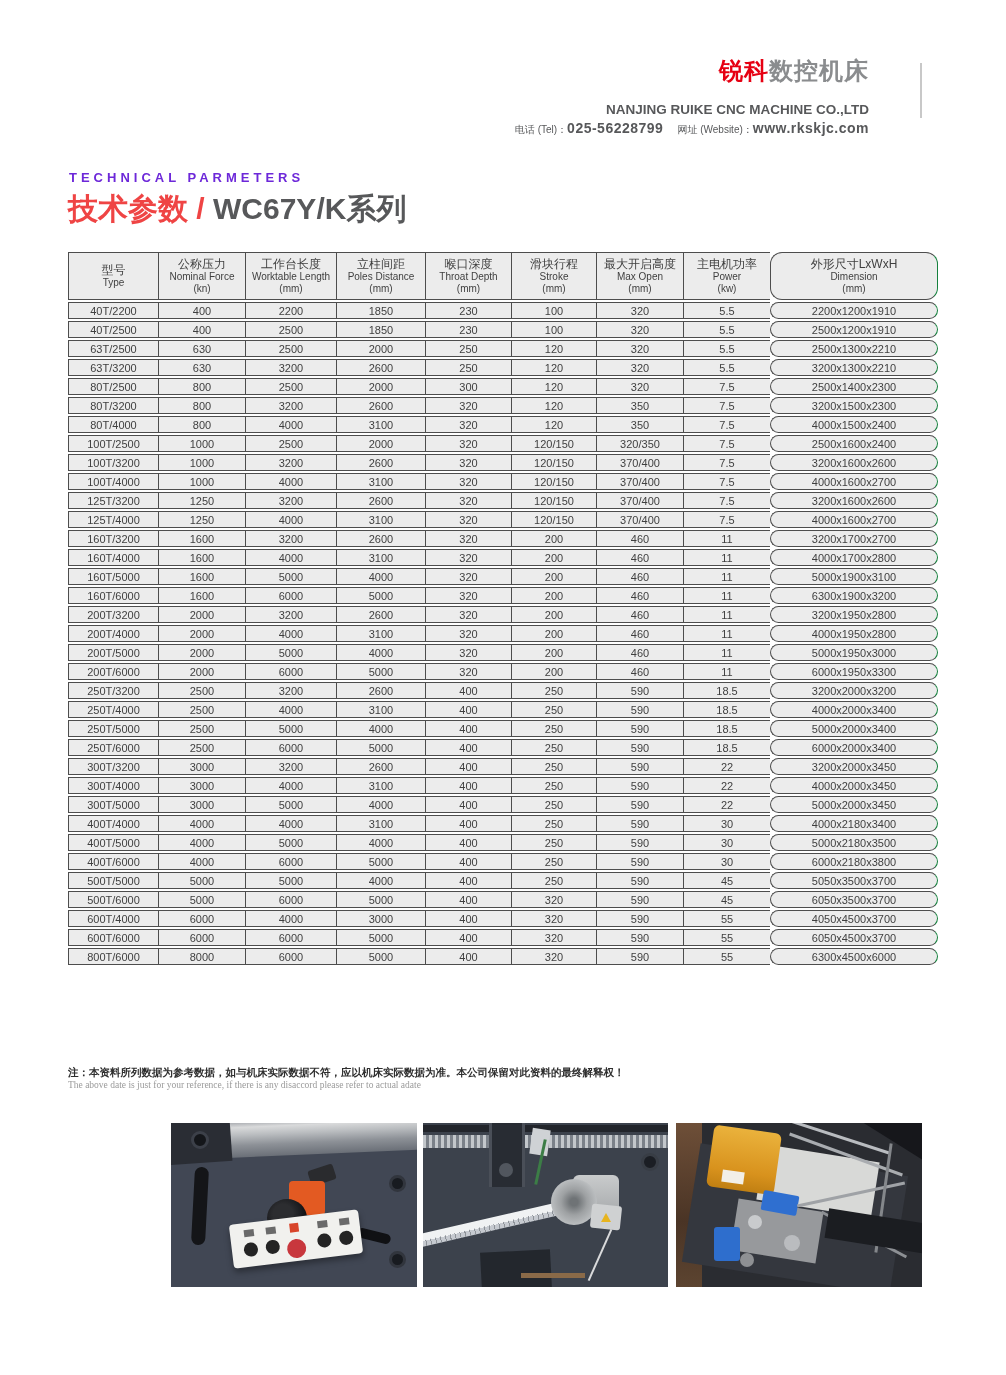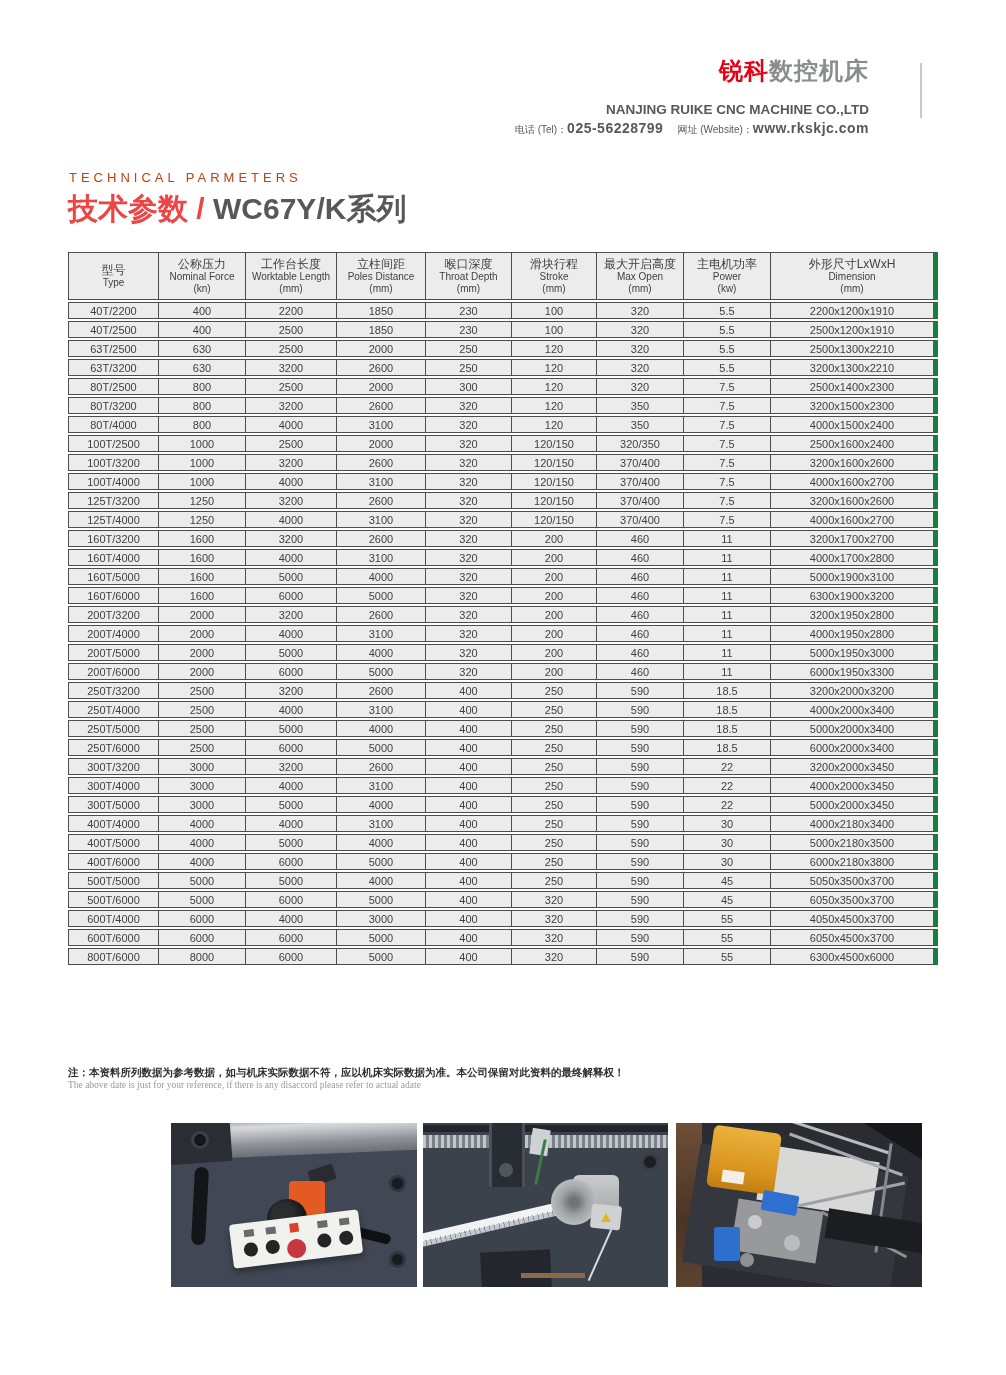--- a/index.html
+++ b/index.html
@@ -15,35 +15,35 @@
   .brand-logo .red { color:#e60012; }
   .brand-logo .gray { color:#8a8c8e; }
   .brand-company { font-size:13.5px; font-weight:bold; color:#57585a; line-height:17px; margin-top:16px; }
   .brand-contact { display:flex; align-items:baseline; color:#57585a; margin-top:2px; }
   .brand-contact .lbl { font-size:10px; }
   .brand-contact .val { font-size:14px; font-weight:bold; letter-spacing:0.5px; }
   .brand-contact .sep { width:14px; }
   .brand-rule { position:absolute; left:920px; top:63px; width:2px; height:55px; background:#c8c8c8; }
 
   
-  .eyebrow { position:absolute; left:69px; top:170px; font-size:13px; font-weight:normal; letter-spacing:4px; color:#c2410c; }
+  .eyebrow { position:absolute; left:69px; top:170px; font-size:13px; font-weight:bold; letter-spacing:4px; color:#6d28d9; }
   .page-title { position:absolute; left:68px; top:190px; font-size:30px; line-height:38px; white-space:nowrap; }
   .page-title .cn { color:#ef4444; font-weight:bold; }
   .page-title .series { color:#57585a; font-weight:bold; }
 
   
   .spec-table { position:absolute; left:68px; top:250px; width:870px; border-collapse:separate; border-spacing:0 2px; table-layout:fixed; }
   .spec-table col.c0{width:90px}.spec-table col.c1{width:87px}.spec-table col.c2{width:91px}
   .spec-table col.c3{width:89px}.spec-table col.c4{width:86px}.spec-table col.c5{width:85px}
   .spec-table col.c6{width:87px}.spec-table col.c7{width:87px}.spec-table col.c8{width:168px}
   .spec-table th, .spec-table td {
     background:#ececec; text-align:center; vertical-align:middle; padding:0;
     border-top:1px solid #4d4d4d; border-bottom:1px solid #4d4d4d; border-left:1px solid #4d4d4d;
   }
-  .spec-table th:last-child, .spec-table td:last-child { border-right:5px solid #15803d; }
+  .spec-table th:last-child, .spec-table td:last-child { border-right:1px solid #15803d;border-radius:12px; }
   .spec-table th { height:48px; font-weight:normal; color:#3f3f3f; }
   .spec-table td { height:17px; font-size:11px; color:#3f3f3f; }
   .h-cn { font-size:12px; line-height:14px; }
   .h-en { font-size:10px; line-height:12px; }
   .h-unit { font-size:10px; line-height:12px; }
 
   
   .note { position:absolute; left:68px; top:1066px;font-family:Liberation Serif, serif; }
   .note-cn { font-size:10.5px; color:#2e2e2e; font-weight:bold; line-height:13px; }
   .note-en { font-size:9.5px; color:#9a9a9a; line-height:12px; }

